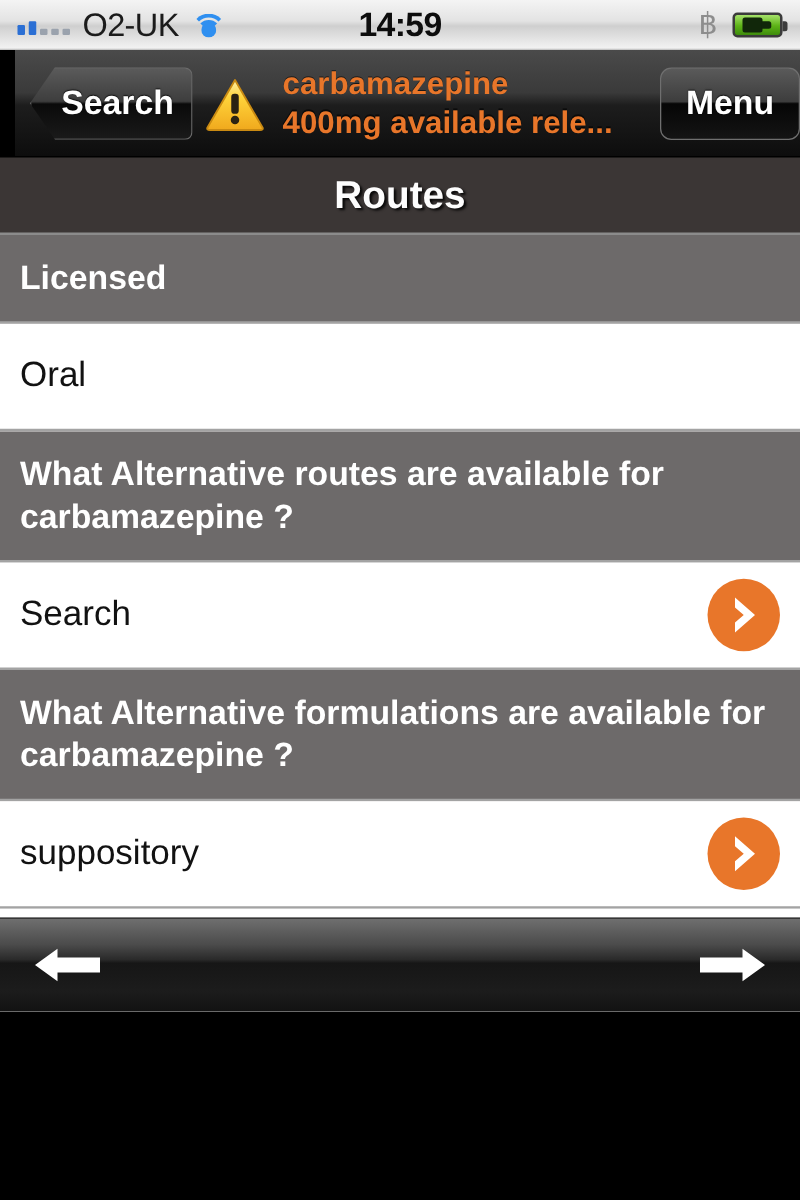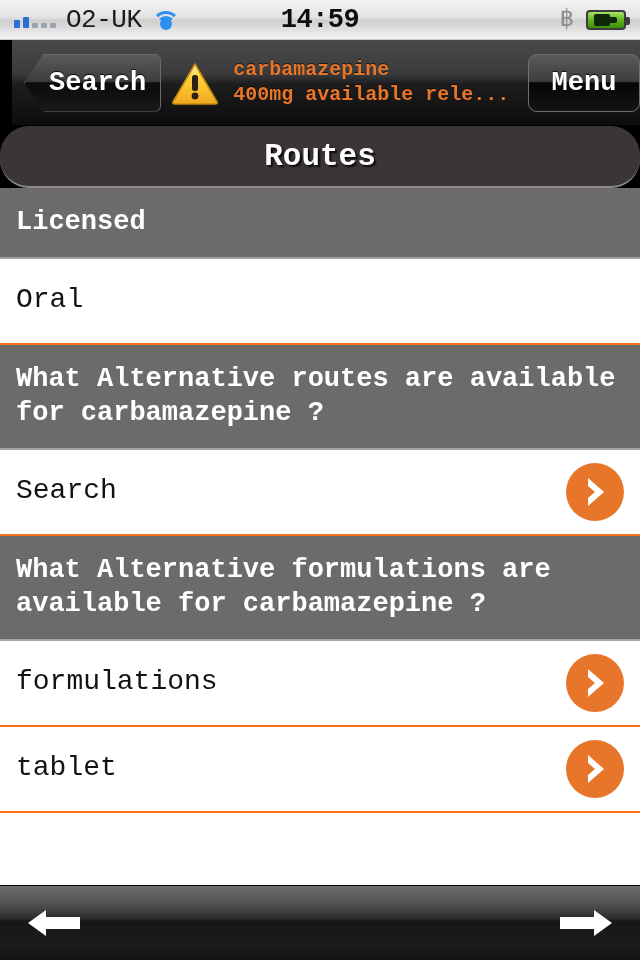--- a/index.html
+++ b/index.html
@@ -4,23 +4,22 @@
 <style>
   html, body {
     margin: 0; padding: 0;
     width: 640px; height: 960px;
     overflow: hidden;
     background: #000;
     font-family: "Liberation Sans", sans-serif;
   }
   #app {
     position: relative;
-    width: 640px; height: 960px;
+    width: 640px; height: 809px;
     overflow: hidden;
-    font-family: Liberation Mono, monospace;
   }
 
   
   .statusbar {
     position: absolute; left: 0; top: 0;
     width: 640px; height: 40px;
     background: linear-gradient(to bottom, #f4f4f4 0%, #e3e3e3 42%, #cfcfcf 52%, #f2f2f2 96%, #b9b9b9 100%);
     display: flex; align-items: center;
     box-sizing: border-box;
     padding: 0 14px;
@@ -105,34 +104,33 @@
     text-shadow: 0 -1px 1px rgba(0,0,0,0.8);
     box-sizing: border-box;
   }
   .navcenter {
     flex: 1; display: flex; align-items: center;
     gap: 14px; padding: 0 10px; min-width: 0;
   }
   .warn-icon { flex: 0 0 auto; width: 48px; height: 44px; }
   .nav-title { min-width: 0; }
   .nav-title div {
-    color: #e8762a; font-size: 20px; font-weight: bold;
+    color: #e8762a; font-size: 25px; font-weight: bold;
     line-height: 1.24; white-space: nowrap; overflow: hidden;
     text-shadow: 0 -1px 0 rgba(0,0,0,0.6);
   }
 
   
   .routesbar {
     position: absolute; left: 0; top: 126px;
     width: 640px; height: 62px;
     background: #3b3635;
     display: flex; align-items: center; justify-content: center;
     border-bottom: 2px solid #8b8b8b;
     box-sizing: border-box;
-    border-radius: 29px;
   }
   .routesbar span {
     color: #fdfdfd; font-size: 31px; font-weight: bold;
     text-shadow: 2px 2px 2px rgba(0,0,0,0.85);
   }
 
   
   .list {
     position: absolute; left: 0; top: 188px;
     width: 640px; height: 697px;
@@ -149,21 +147,21 @@
     box-sizing: border-box;
     border-bottom: 2px solid #a3a3a3;
   }
   .row {
     position: relative;
     background: #ffffff;
     height: 86px;
     display: flex; align-items: center;
     padding: 0 16px;
     box-sizing: border-box;
-    border-bottom: 2px solid #f97316;
+    border-bottom: 2px solid #a3a3a3;
   }
   .row .label {
     font-size: 28px; color: #121212; line-height: 1.1;
   }
   .chev {
     margin-left: auto;
     width: 58px; height: 58px; border-radius: 50%;
     background: #e8762a;
     display: flex; align-items: center; justify-content: center;
     flex: 0 0 auto;
@@ -255,21 +253,21 @@
       <span class="label">Search</span>
       <span class="chev">
         <svg width="30" height="34" viewBox="0 0 30 34">
             <path d="M8 3 L24 17 L8 31 L8 23 L15 17 L8 11 Z" fill="#ffffff"></path>
           </svg>
       </span>
     </div>
 
     <div class="section-header">What Alternative formulations are available for carbamazepine ?</div>
     <div class="row">
-      <span class="label">formulations</span>
+      <span class="label">suppository</span>
       <span class="chev">
         <svg width="30" height="34" viewBox="0 0 30 34">
             <path d="M8 3 L24 17 L8 31 L8 23 L15 17 L8 11 Z" fill="#ffffff"></path>
           </svg>
       </span>
     </div>
     <div class="row">
       <span class="label">tablet</span>
       <span class="chev">
         <svg width="30" height="34" viewBox="0 0 30 34">

